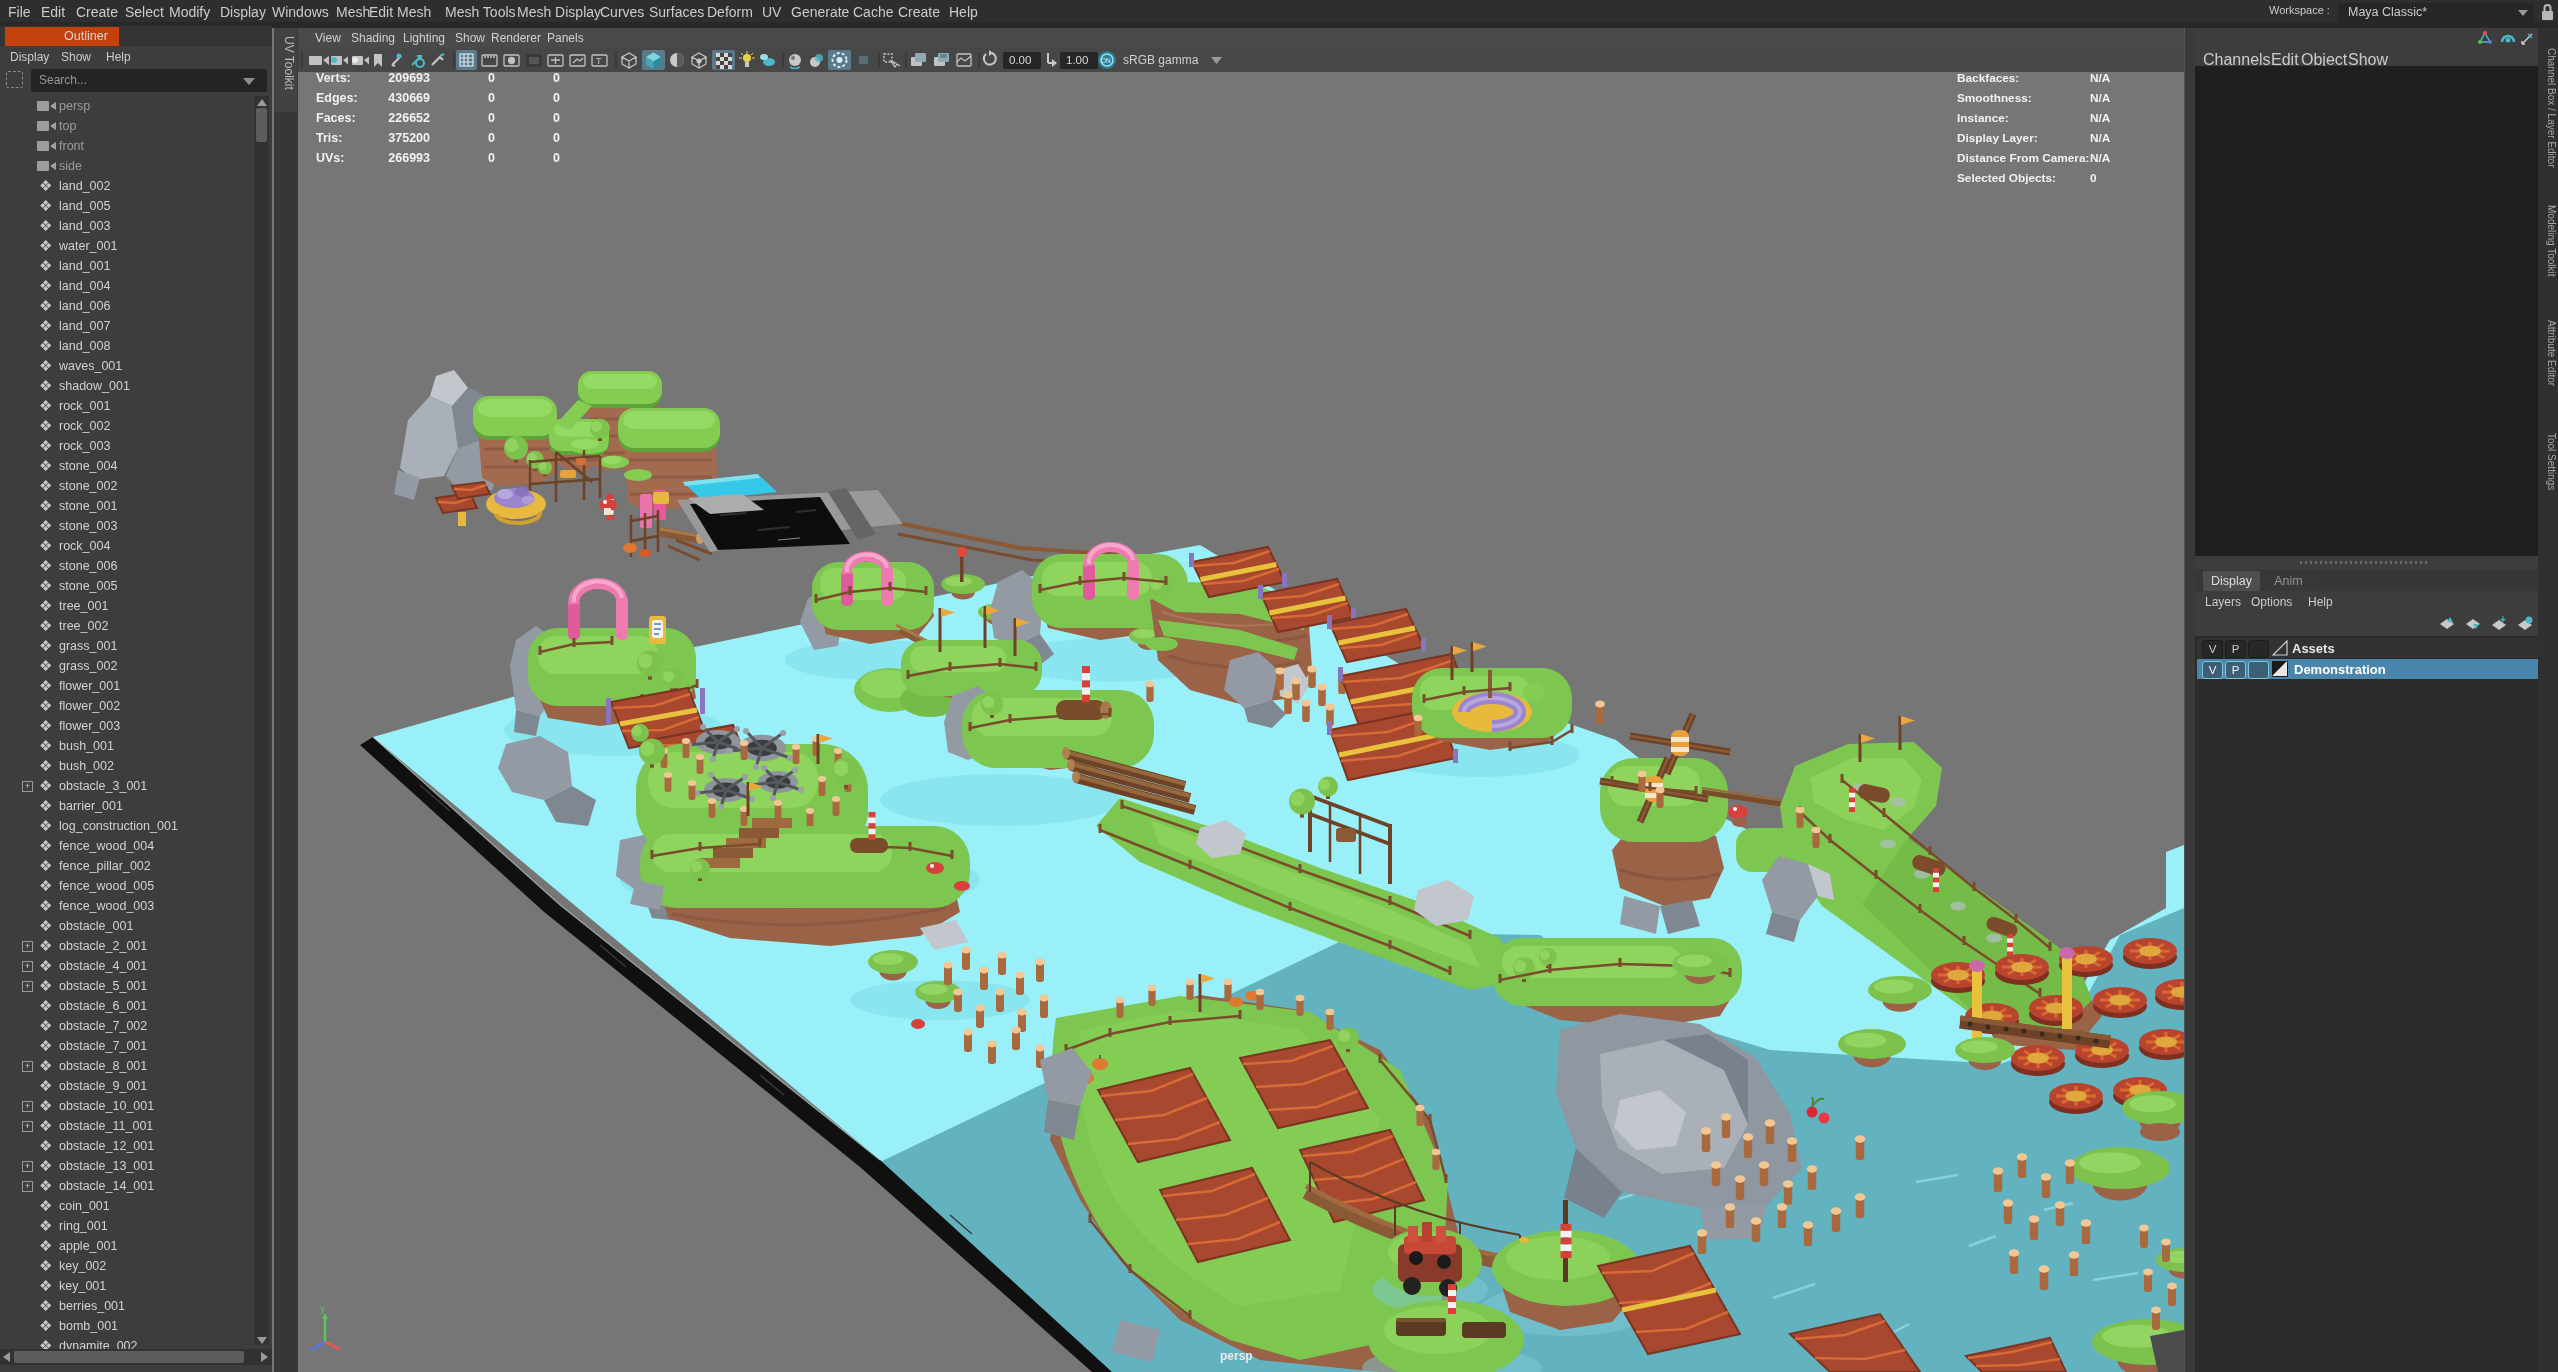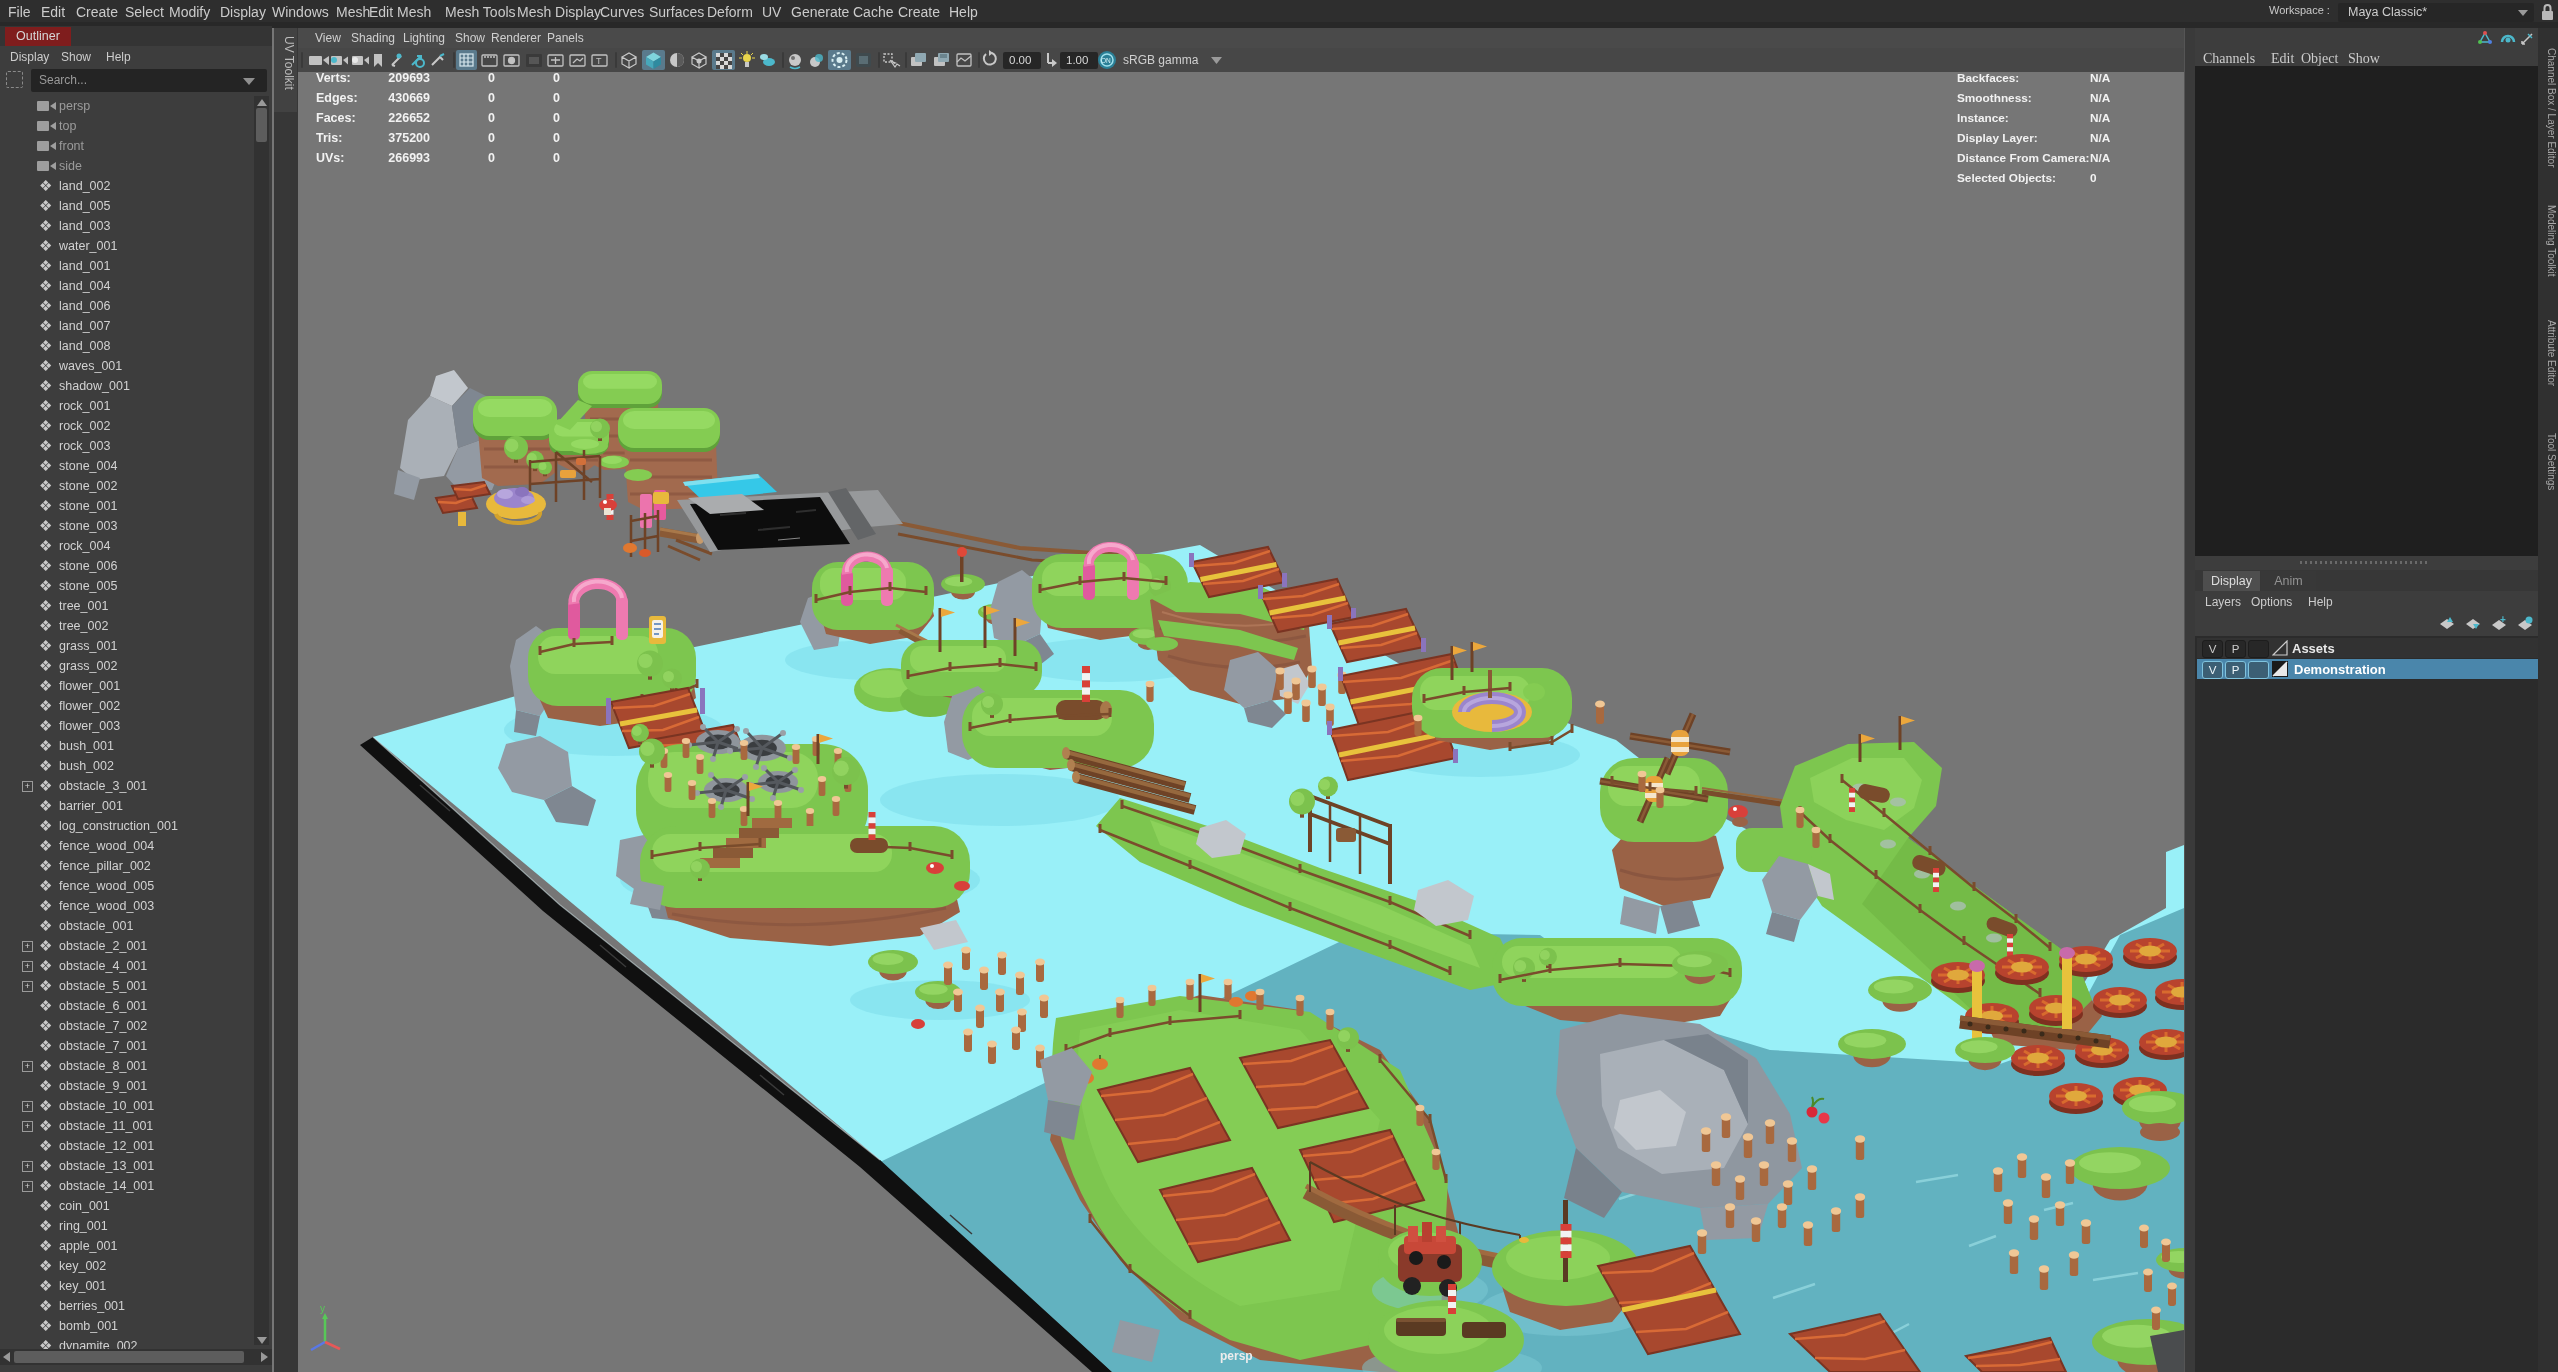--- a/index.html
+++ b/index.html
@@ -1,21 +1,21 @@
 <!DOCTYPE html>
 <html><head><meta charset="utf-8"><style>
 html,body{margin:0;padding:0;width:2558px;height:1372px;overflow:hidden;background:#767676;font-family:"Liberation Sans",sans-serif;}
 .a{position:absolute;}
 .mtxt{color:#cbcbcb;font-size:14px;}
 #menubar{left:0;top:0;width:2558px;height:22px;background:#2e2e2e;}
 #menubar span{position:absolute;top:4px;}
 #gapline{left:0;top:22px;width:2558px;height:6px;background:#282828;}
 #outliner{left:0;top:28px;width:272px;height:1344px;background:#3d3d3d;}
 #olTabRow{left:0;top:26px;width:272px;height:20px;background:#343434;}
-#olTab{left:5px;top:27px;width:66px;height:19px;background:#7f1d1d;color:#d6d6d6;font-size:12.5px;text-align:center;line-height:19px;}
+#olTab{left:5px;top:27px;width:66px;height:19px;background:#c2410c;color:#d6d6d6;font-size:12.5px;text-align:center;line-height:19px;padding-left:48px;}
 .olmenu{top:50px;color:#cccccc;font-size:12px;}
 #searchIcon{left:6px;top:71px;width:15px;height:15px;border:1px dashed #8a8a8a;border-radius:2px;}
 #searchBox{left:31px;top:69px;width:236px;height:23px;background:#242424;border-radius:2px;color:#9a9a9a;font-size:12px;line-height:23px;padding-left:8px;box-sizing:border-box;}
 #searchArrow{left:243px;top:78px;width:0;height:0;border-left:6px solid transparent;border-right:6px solid transparent;border-top:7px solid #8f8f8f;}
 .row{position:absolute;left:0;height:20px;font-size:12.5px;color:#d2d2d2;white-space:nowrap;}
 .row.gray{color:#9b9b9b;}
 .dmnd{position:absolute;left:39px;top:2px;width:16px;height:16px;color:#c9c9c9;font-size:15px;line-height:16px;}
 .plus{position:absolute;left:22px;top:5px;width:9px;height:9px;border:1px solid #9a9a9a;color:#cfcfcf;font-size:9px;line-height:9px;text-align:center;}
 .itxt{position:absolute;left:59px;top:3px;}
 #vsb{left:254px;top:96px;width:15px;height:1249px;background:#323232;}
@@ -27,21 +27,21 @@
 #uvtab{left:274px;top:28px;width:23px;height:84px;background:#424242;}
 #uvtxt{left:276px;top:36px;width:20px;height:70px;color:#bdbdbd;font-size:12px;writing-mode:vertical-rl;}
 #vpmenu{left:298px;top:28px;width:1886px;height:20px;background:#4a4a4a;}
 #vpmenu span{position:absolute;top:3px;color:#d0d0d0;font-size:12px;}
 #vpicons{left:298px;top:48px;width:1886px;height:24px;background:#474747;}
 .hud{position:absolute;color:#f2f2f2;font-size:12.5px;font-weight:bold;z-index:10;}
 #persp{color:#ececec;font-size:12px;font-weight:bold;z-index:10;}
 #rsplit{left:2184px;top:28px;width:11px;height:1344px;background:#3a3a3a;border-left:1px solid #555;}
 #rpanel{left:2195px;top:28px;width:343px;height:1344px;background:#3d3d3d;}
 #chandark{left:2195px;top:66px;width:345px;height:490px;background:#1f1f1f;}
-.rtab{position:absolute;top:51px;color:#cccccc;font-size:14px;font-family:Liberation Serif, serif;}
+.rtab{position:absolute;top:51px;color:#cccccc;font-size:16px;}
 #laytabs{left:2195px;top:570px;width:343px;height:21px;background:#373737;}
 #dispTab{left:2203px;top:571px;width:57px;height:20px;background:#4e4e4e;color:#dedede;font-size:12.5px;text-align:center;line-height:20px;}
 #animTab{left:2261px;top:571px;width:55px;height:20px;background:#383838;color:#929292;font-size:12.5px;text-align:center;line-height:20px;}
 .laymenu{top:595px;color:#cccccc;font-size:12px;}
 #laylist{left:2195px;top:636px;width:343px;height:736px;background:#2b2b2b;}
 #assetsRow{left:2197px;top:638px;width:341px;height:20px;background:#323232;}
 #demoRow{left:2197px;top:659px;width:341px;height:20px;background:#4a86ab;}
 .vpbox{position:absolute;width:19px;height:16px;border-radius:3px;font-size:11.5px;text-align:center;line-height:16px;}
 .vpbox.n{background:#272727;border:1px solid #1d1d1d;color:#cccccc;}
 .vpbox.s{background:#3c5f74;border:1px solid #7fc3de;color:#eef6fa;}

